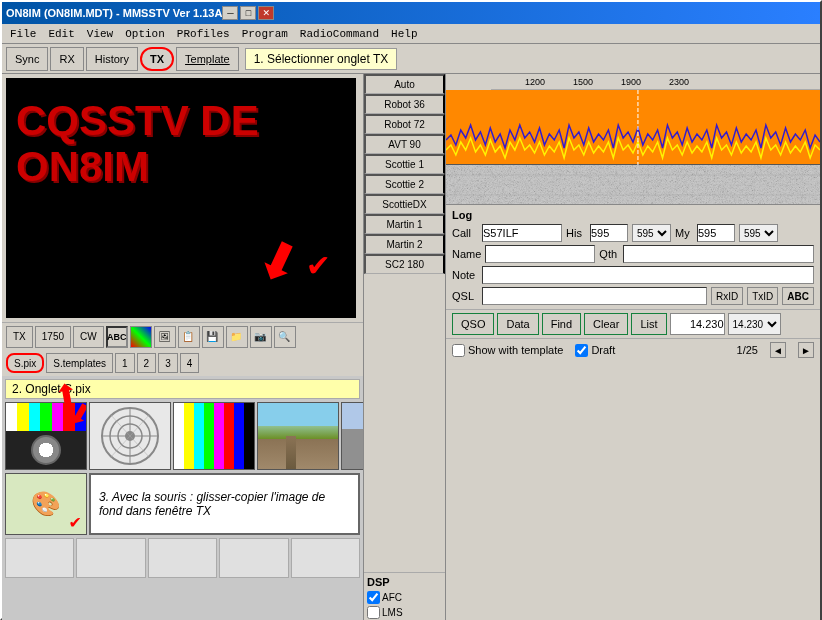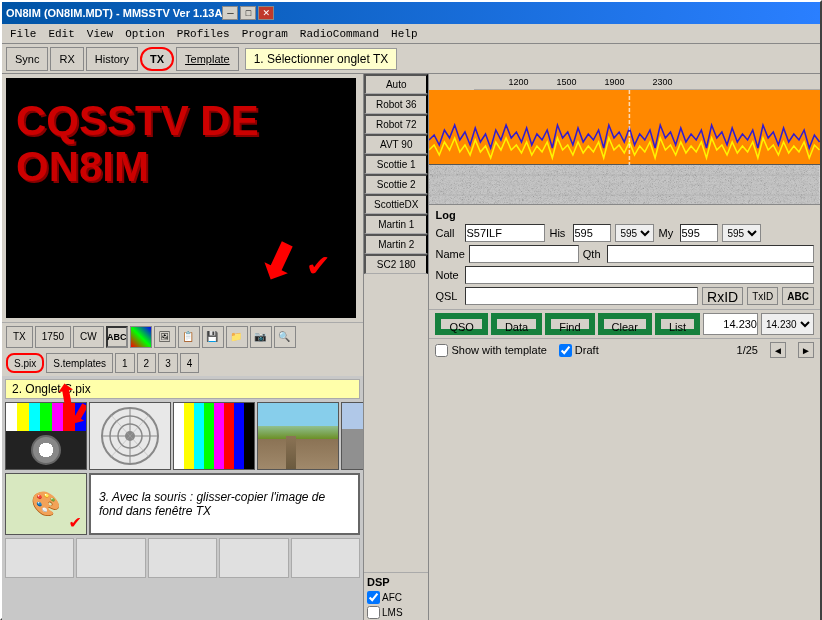--- a/index.html
+++ b/index.html
@@ -22,21 +22,21 @@
     .tooltip-box { background: #ffffcc; border: 1px solid #999; padding: 3px 8px; font-size: 12px; color: black; margin-left: 4px; white-space: nowrap; }
     
     .tx-preview { width: 350px; height: 240px; background: black; margin: 4px; position: relative; overflow: hidden; flex-shrink: 0; }
     .tx-text { color: #cc0000; font-size: 42px; font-weight: bold; font-family: Arial, sans-serif; padding: 20px 10px; text-shadow: 2px 2px 0 #880000; line-height: 1.1; }
     .tx-ctrl-btn { padding: 2px 6px; background: #d4d0c8; border: 1px solid #888; font-size: 10px; cursor: pointer; height: 22px; }
     .tx-ctrl-icon { width: 22px; height: 22px; background: #d4d0c8; border: 1px solid #888; font-size: 10px; cursor: pointer; display: flex; align-items: center; justify-content: center; }
     .small-tab { padding: 1px 6px; background: #d4d0c8; border: 1px solid #888; font-size: 10px; cursor: pointer; height: 20px; }
     .small-tab.highlighted { border: 2px solid red; border-radius: 8px; }
     .thumb { width: 80px; height: 65px; background: #999; border: 1px solid #666; overflow: hidden; flex-shrink: 0; position: relative; }
     .mode-btn { padding: 3px 6px; background: #d4d0c8; border-bottom: 1px solid #aaa; font-size: 10px; cursor: pointer; text-align: center; }
-    .action-btn { padding: 2px 8px; background: #d4d0c8; border: 6px solid #15803d; font-size: 11px; cursor: pointer; height: 22px; }
+    .action-btn { padding: 2px 8px; background: #d4d0c8; border: 1px solid #15803d; font-size: 11px; cursor: pointer; height: 22px; }
   </style>
 </head>
 <body>
 
 <div class="window">
 
   <div class="title-bar">
     <span class="title-text">ON8IM (ON8IM.MDT) - MMSSTV Ver 1.13A</span>
     <div class="title-controls">
       <div class="title-btn">─</div>
@@ -278,21 +278,21 @@
         </div>
 
         <div style="display:flex; align-items:center; gap:4px;">
           <span style="font-size:11px; min-width:26px;">Note</span>
           <input type="text" style="flex: 1 1 0%; height: 18px; border: 1px inset rgb(136, 136, 136); background: white; font-size: 11px;">
         </div>
 
         <div style="display:flex; align-items:center; gap:4px;">
           <span style="font-size:11px; min-width:26px;">QSL</span>
           <input type="text" style="flex: 1 1 0%; height: 18px; border: 1px inset rgb(136, 136, 136); background: white; font-size: 11px;">
-          <button style="padding:1px 4px; font-size:14px; height:18px; background:#d4d0c8; border:1px solid #888;">RxID</button>
+          <button style="padding:1px 4px; font-size:10px; height:18px; background:#d4d0c8; border:1px solid #888;">RxID</button>
           <button style="padding:1px 4px; font-size:10px; height:18px; background:#d4d0c8; border:1px solid #888;">TxID</button>
           <button style="padding:1px 4px; font-size:10px; height:18px; background:#d4d0c8; border:1px solid #888; font-weight:bold;">ABC</button>
         </div>
       </div>
 
       <div style="display:flex; align-items:center; gap:3px; padding:3px 6px; background:#d4d0c8; border-top:1px solid #aaa;">
         <button class="action-btn">QSO</button>
         <button class="action-btn">Data</button>
         <button class="action-btn">Find</button>
         <button class="action-btn">Clear</button>

